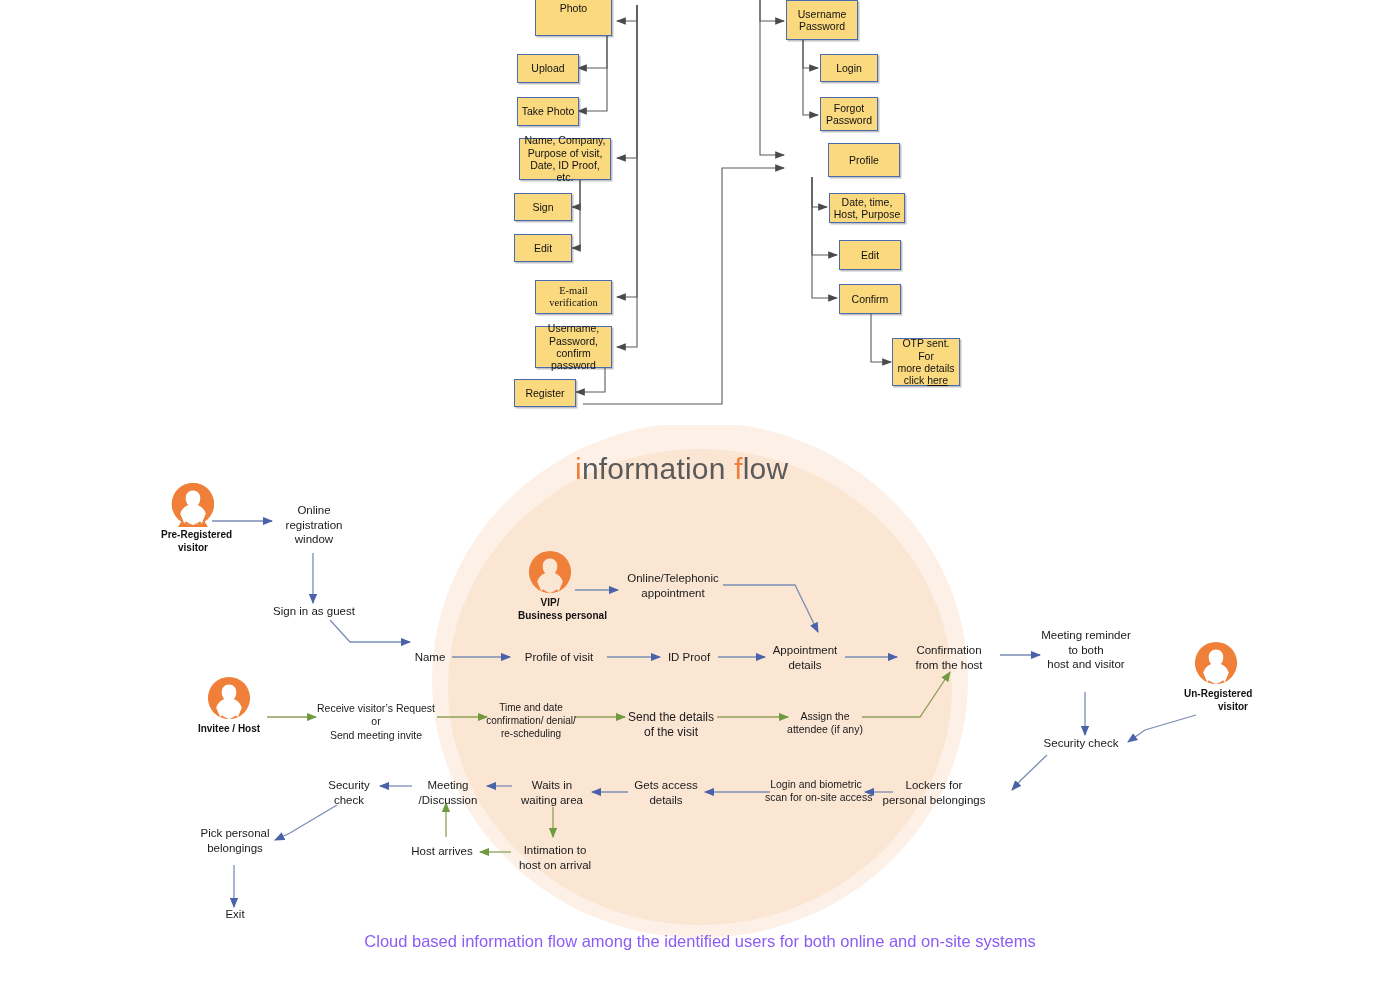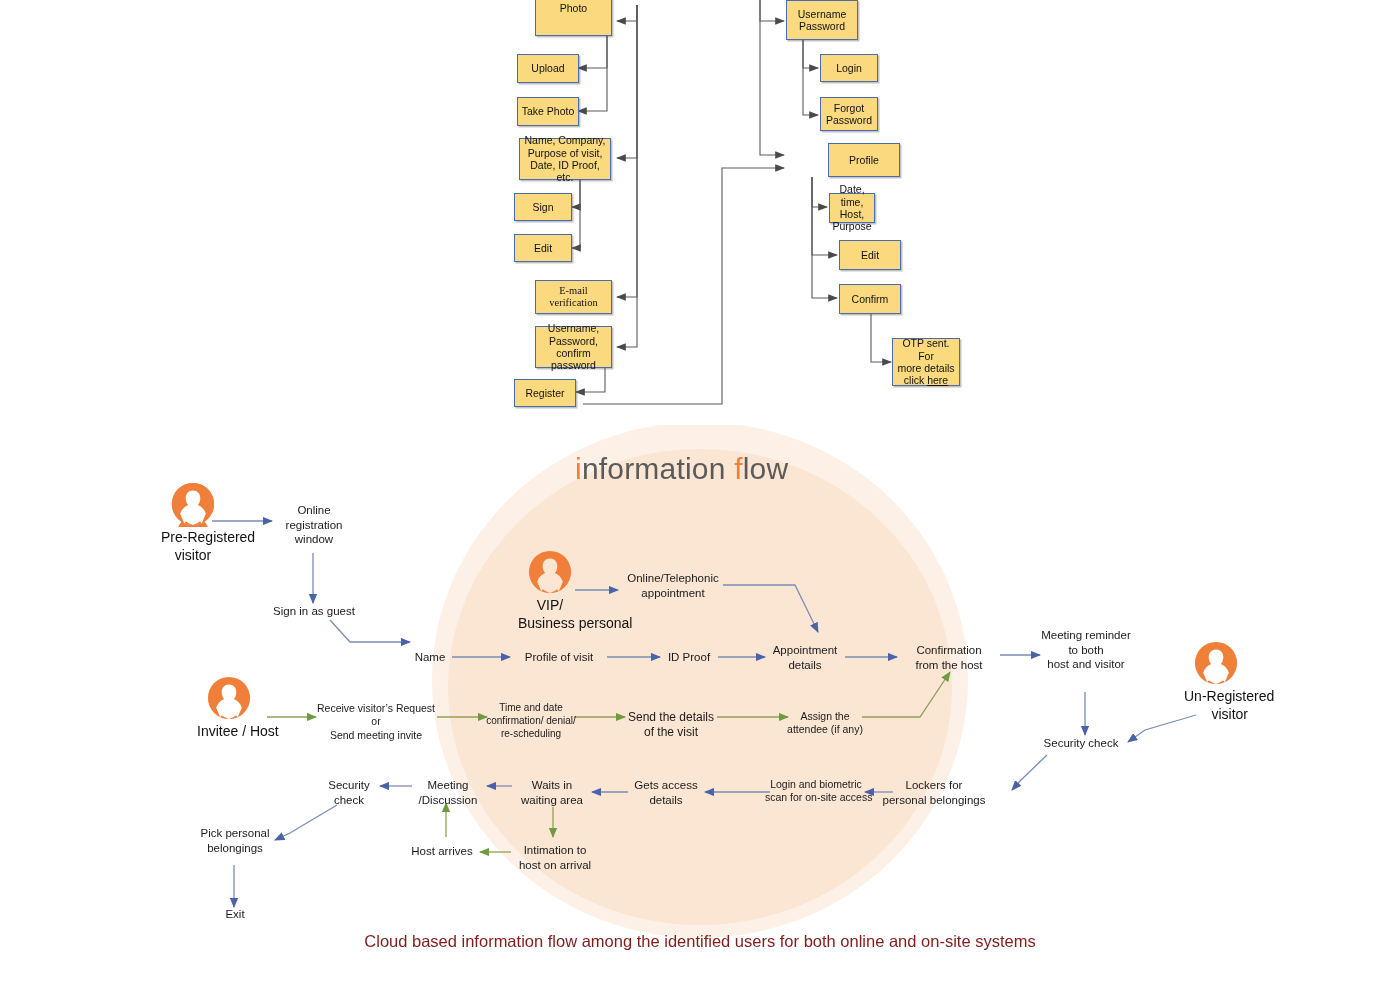--- a/index.html
+++ b/index.html
@@ -19,29 +19,29 @@
   
   #info-flow{position:absolute;left:0;top:425px;width:1400px;height:565px;}
   #info-bg{position:absolute;left:0;top:0;width:1400px;height:565px;}
   #info-flow svg.arrows{position:absolute;left:0;top:0;}
 
   .ilabel{position:absolute;text-align:center;font-size:11.5px;line-height:1.28;
           color:#1a1a1a;white-space:nowrap;}
 
   .persona{position:absolute;text-align:center;}
   .persona .picon{width:46px;height:46px;margin:0 auto;}
-  .persona .plabel{font-size:14px;font-weight:normal;line-height:1.25;margin-top:2px;
+  .persona .plabel{font-size:10px;font-weight:bold;line-height:1.25;margin-top:2px;
                    color:#111;white-space:nowrap;}
 
   #title{position:absolute;left:575px;top:452px;font-size:30px;color:#5a5a5a;
          letter-spacing:.2px;white-space:nowrap;}
   #title .hl{color:#f07f39;}
 
   #caption{position:absolute;left:0;top:932px;width:1400px;text-align:center;
-           font-size:16.5px;color:#7f1d1d;}
+           font-size:16.5px;color:#8b5cf6;}
 </style>
 </head>
 <body>
 
 <div id="top-flow">
 
   <svg width="1400" height="425">
     <defs>
       <marker id="ah-gray" markerWidth="9" markerHeight="7" refX="8" refY="3.5" orient="auto">
         <polygon points="0,0 9,3.5 0,7" fill="#4a4a4a"></polygon>
@@ -123,21 +123,21 @@
     </div>
 
   <div class="fbox" style="left:820px;top:97px;width:58px;height:34px;">
     <span>Forgot<br>Password</span>
     </div>
 
   <div class="fbox" style="left:786px;top:143px;width:72px;height:34px;margin-left:42px;">
     <span>Profile</span>
     </div>
 
-  <div class="fbox" style="left:829px;top:193px;width:46px;height:30px;">
+  <div class="fbox" style="left:829px;top:193px;width:76px;height:30px;">
     <span>Date, time,<br>Host, Purpose</span>
     </div>
 
   <div class="fbox" style="left:839px;top:240px;width:62px;height:30px;">
     <span>Edit</span>
     </div>
 
   <div class="fbox" style="left:839px;top:284px;width:62px;height:30px;">
     <span>Confirm</span>
     </div>

